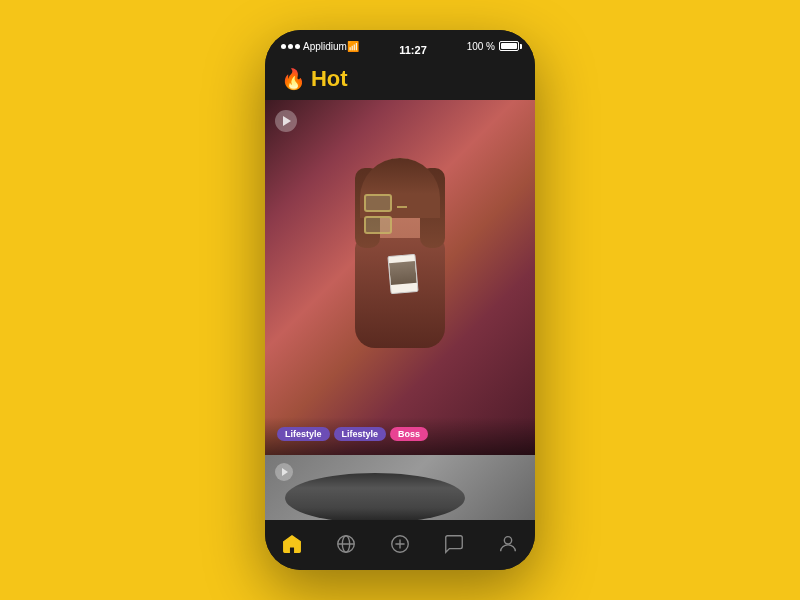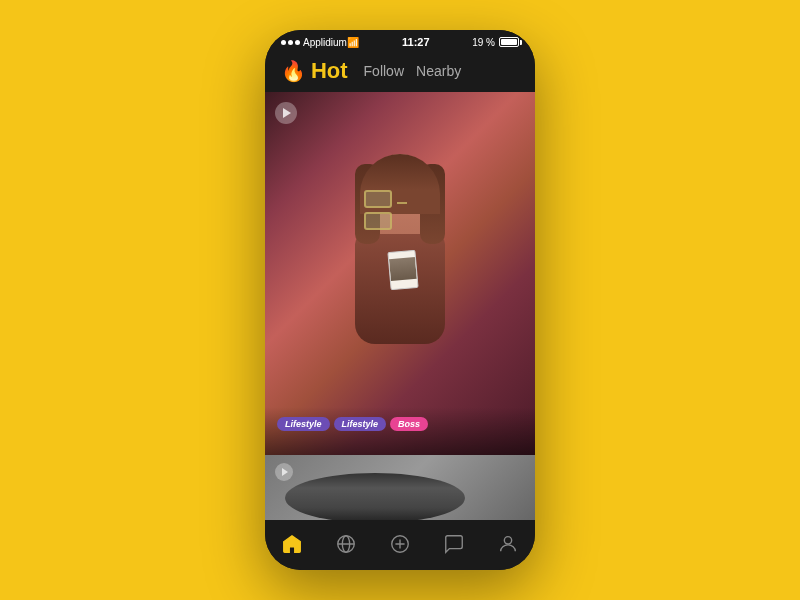--- a/index.html
+++ b/index.html
@@ -307,22 +307,21 @@
     .card-overlay {
       position: absolute;
       bottom: 0; left: 0; right: 0;
       padding: 10px 12px 12px;
       background: linear-gradient(transparent, rgba(0,0,0,0.5));
     }
 
     .tag-row {
       display: flex;
       gap: 4px;
-      margin-bottom: 12px;
-      font-style: italic;
+      margin-bottom: 2px;
     }
 
     .tag {
       padding: 2px 8px;
       border-radius: 10px;
       font-size: 9px;
       font-weight: 600;
       color: #fff;
     }
 
@@ -424,37 +423,33 @@
   <div class="status-bar">
     <div class="status-left">
       <div class="status-dots">
         <div class="status-dot"></div>
         <div class="status-dot"></div>
         <div class="status-dot"></div>
       </div>
       <span style="font-size:10px;margin-left:3px;">Applidium</span>
       <span style="font-size:10px;">📶</span>
     </div>
-    <span style="font-weight:600;font-size:11px;">11:27</span>
+    <span style="font-weight:600;font-size:11px;margin-top:8px;">11:27</span>
     <div class="status-right">
-      <span style="font-size:10px;">19 %</span>
+      <span style="font-size:10px;">100 %</span>
       <div class="battery">
         <div class="battery-fill"></div>
       </div>
     </div>
   </div>
 
   <div class="app-header">
     <div class="app-title">
       <span class="flame-icon">🔥</span>
       <span>Hot</span>
-    </div>
-    <div class="nav-tabs">
-      <span class="nav-tab">Follow</span>
-      <span class="nav-tab">Nearby</span>
     </div>
   </div>
 
   <div class="content-area">
 
     <div class="main-card">
       <div class="card-image-bg"></div>
 
       <div class="person-silhouette">
         <div class="person-figure">

